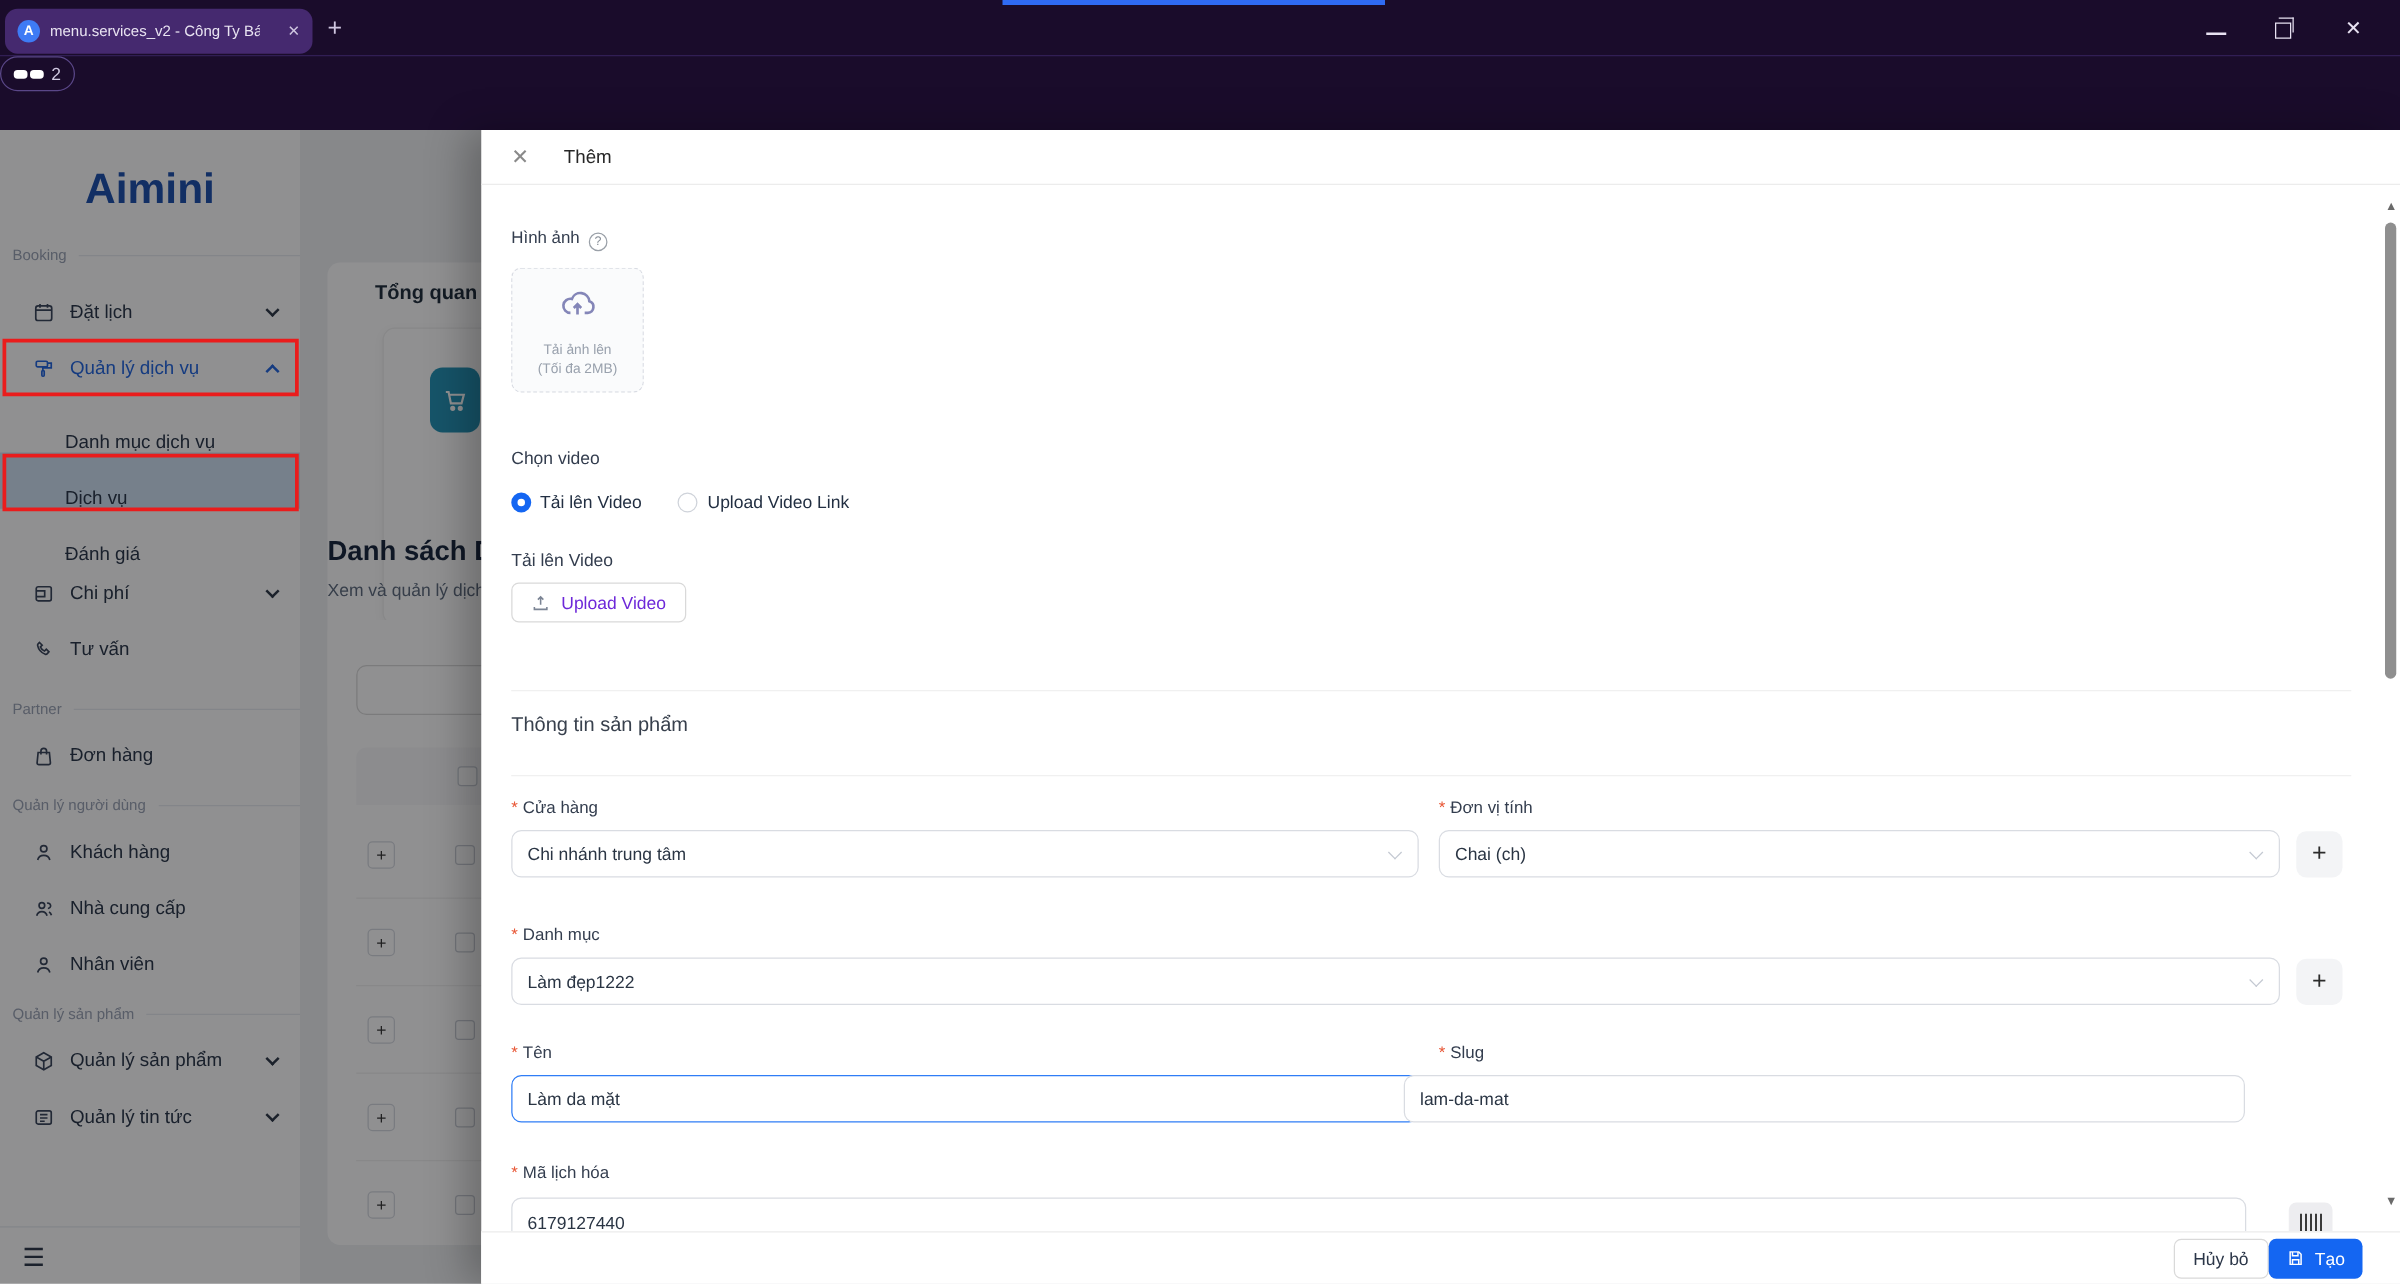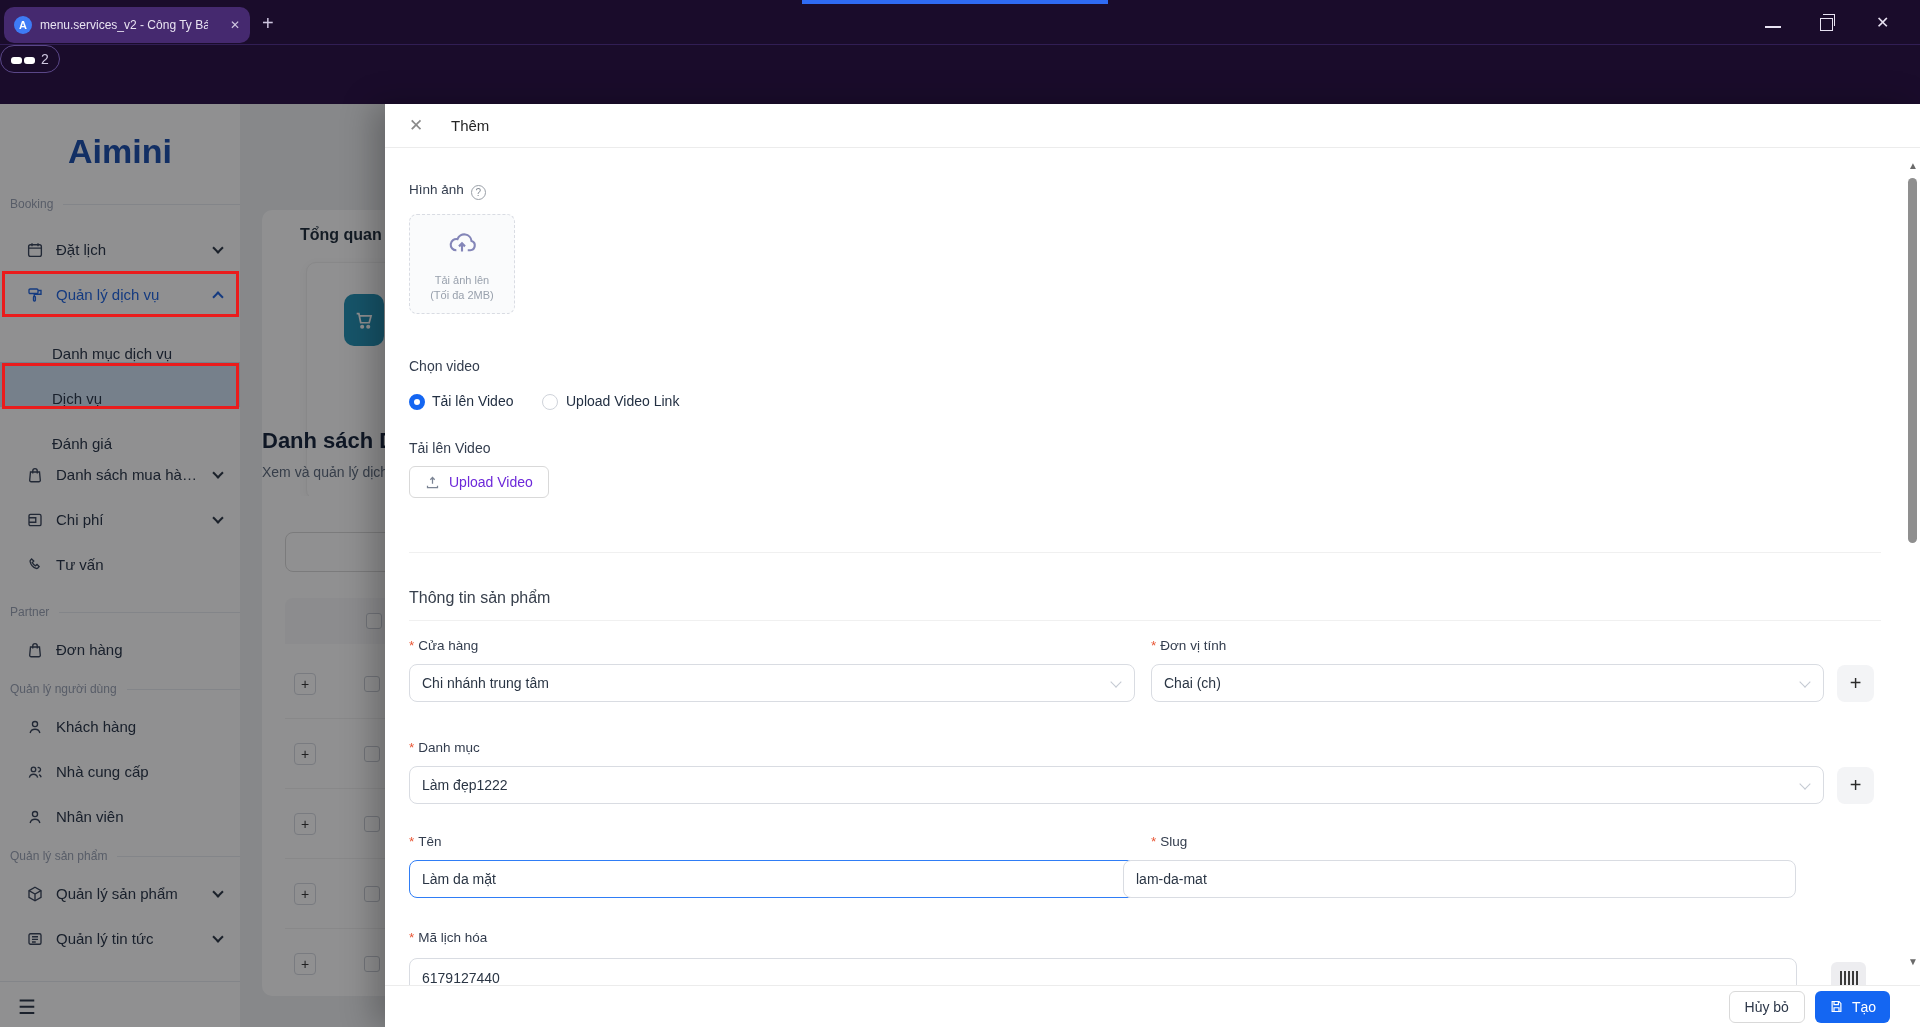--- a/index.html
+++ b/index.html
@@ -113,41 +113,41 @@
     align-items:center; justify-content:flex-start; padding-top:14px; }
   #upbox .hint { font-size:11px; color:#99a1ad; line-height:15px; text-align:center; margin-top:14px; }
   .radio { position:absolute; width:16px; height:16px; border-radius:50%; }
   .radio.on { border:5px solid #1466f2; background:#fff; }
   .radio.off { border:1px solid #cfd3da; background:#fff; }
   .radio-lab { position:absolute; font-size:14px; color:#222f42; }
   #btn-upvideo { position:absolute; left:24px; top:318px; height:32px; padding:0 15px; background:#fff;
     border:1px solid #d9d9d9; border-radius:6px; display:flex; align-items:center; gap:9px;
     font-size:14px; color:#6d28d9; }
   .m-divider { position:absolute; left:24px; width:1472px; height:1px; background:#f0f0f0; }
-  #m-section { position:absolute; left:24px; top:441px; font-size:16px; color:#38404d; }
+  #m-section { position:absolute; left:24px; top:424px; font-size:16px; color:#38404d; }
   .sel { position:absolute; height:38px; border:1px solid #d9dce2; border-radius:8px; background:#fff;
     display:flex; align-items:center; padding:0 30px 0 12px; font-size:14px; color:#2a3544; }
   .sel .sel-chev { position:absolute; right:14px; top:13px; width:8px; height:8px;
     border-right:1.6px solid #c4c9d2; border-bottom:1.6px solid #c4c9d2; transform:rotate(45deg); }
   .plusbtn { position:absolute; width:37px; height:37px; background:#f3f4f6; border-radius:8px;
     display:flex; align-items:center; justify-content:center; font-size:20px; color:#2b2b2b; }
   .inp { position:absolute; height:38px; border:1px solid #d9dce2; border-radius:8px; background:#fff;
     font-size:14px; color:#2a3544; padding:0 12px; font-family:"Liberation Sans",sans-serif; outline:none; }
   .inp.focused { border:1.6px solid #2f7df6; }
   #barcode-btn { position:absolute; left:1446px; top:814px; width:35px; height:32px; background:#ededf0;
     border-radius:6px; display:flex; align-items:center; justify-content:center; }
   #barcode-btn .bars { width:18px; height:14px;
     background:repeating-linear-gradient(90deg,#3a3a3a 0 2px,transparent 2px 4px); }
   #m-scroll-up { position:absolute; right:2px; top:56px; font-size:10px; color:#6a6a6a; z-index:55;}
   #m-thumb { position:absolute; right:3px; top:74px; width:9px; height:365px; border-radius:5px;
     background:#8f8f8f; z-index:55; }
   #m-scroll-dn { position:absolute; right:2px; top:852px; font-size:10px; color:#6a6a6a; z-index:55;}
   #m-footer { position:absolute; left:0; bottom:0; width:100%; height:42px; background:#fff;
     border-top:1px solid #ececec; display:flex; align-items:center; justify-content:flex-end;
-    gap:10px; padding-right:30px; }
+    padding-right:30px; }
   #btn-cancel { height:32px; padding:0 15px; border:1px solid #d9d9d9; border-radius:6px; background:#fff;
     font-size:14px; color:#2b3648; display:flex; align-items:center; }
   #btn-create { height:32px; padding:0 14px; border:none; border-radius:6px; background:#1466f2;
     font-size:14px; color:#fff; display:flex; align-items:center; gap:8px; }
   svg { display:block; }
 </style>
 </head>
 <body>
 
 <div id="chrome">
@@ -249,28 +249,20 @@
     <div class="side-sub">
       <span>Danh mục dịch vụ</span>
     </div>
     <div class="side-sub selected">
       <span>Dịch vụ</span>
     </div>
     <div class="side-sub">
       <span>Đánh giá</span>
     </div>
 
-    <div class="side-item">
-      <svg viewBox="0 0 24 24" fill="none" stroke="#38445a" stroke-width="1.8">
-          <path d="M6 8h12l1.1 11a1.9 1.9 0 0 1-1.9 2H6.8a1.9 1.9 0 0 1-1.9-2L6 8z"></path>
-          <path d="M9 10V6.5a3 3 0 0 1 6 0V10"></path>
-        </svg>
-      <span>Danh sách mua hà…</span>
-      <span class="chev down"></span>
-    </div>
 
     <div class="side-item">
       <svg viewBox="0 0 24 24" fill="none" stroke="#38445a" stroke-width="1.8">
           <rect x="4" y="4.5" width="16" height="15" rx="2"></rect>
           <path d="M4 9h9v6H4"></path>
         </svg>
       <span>Chi phí</span>
       <span class="chev down"></span>
     </div>
 

